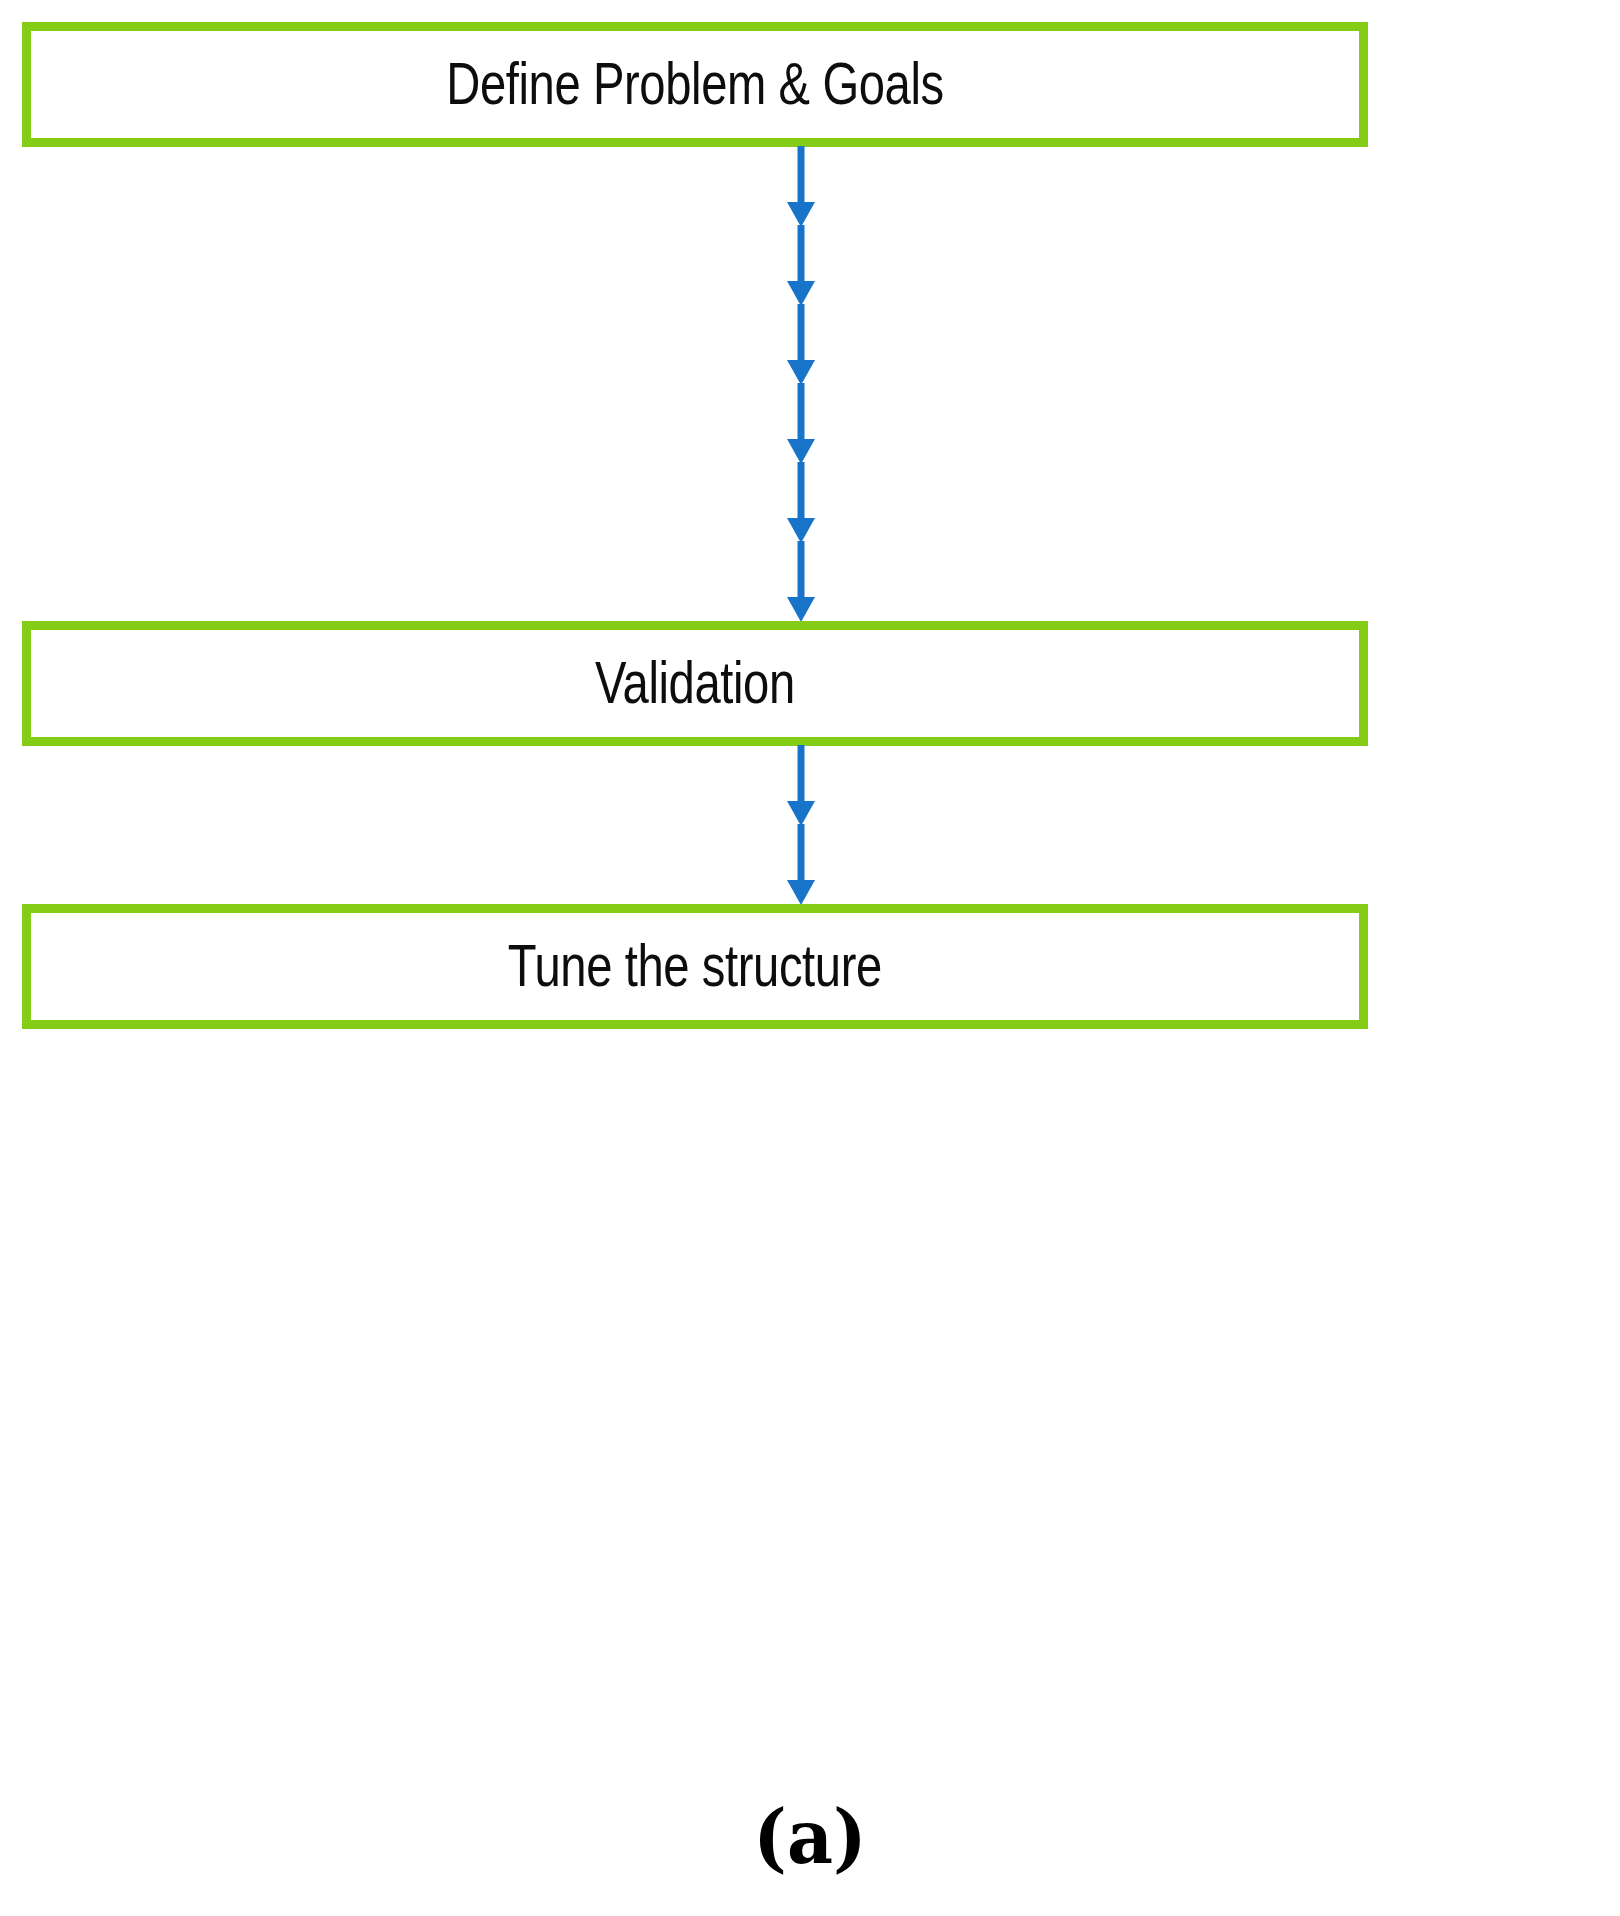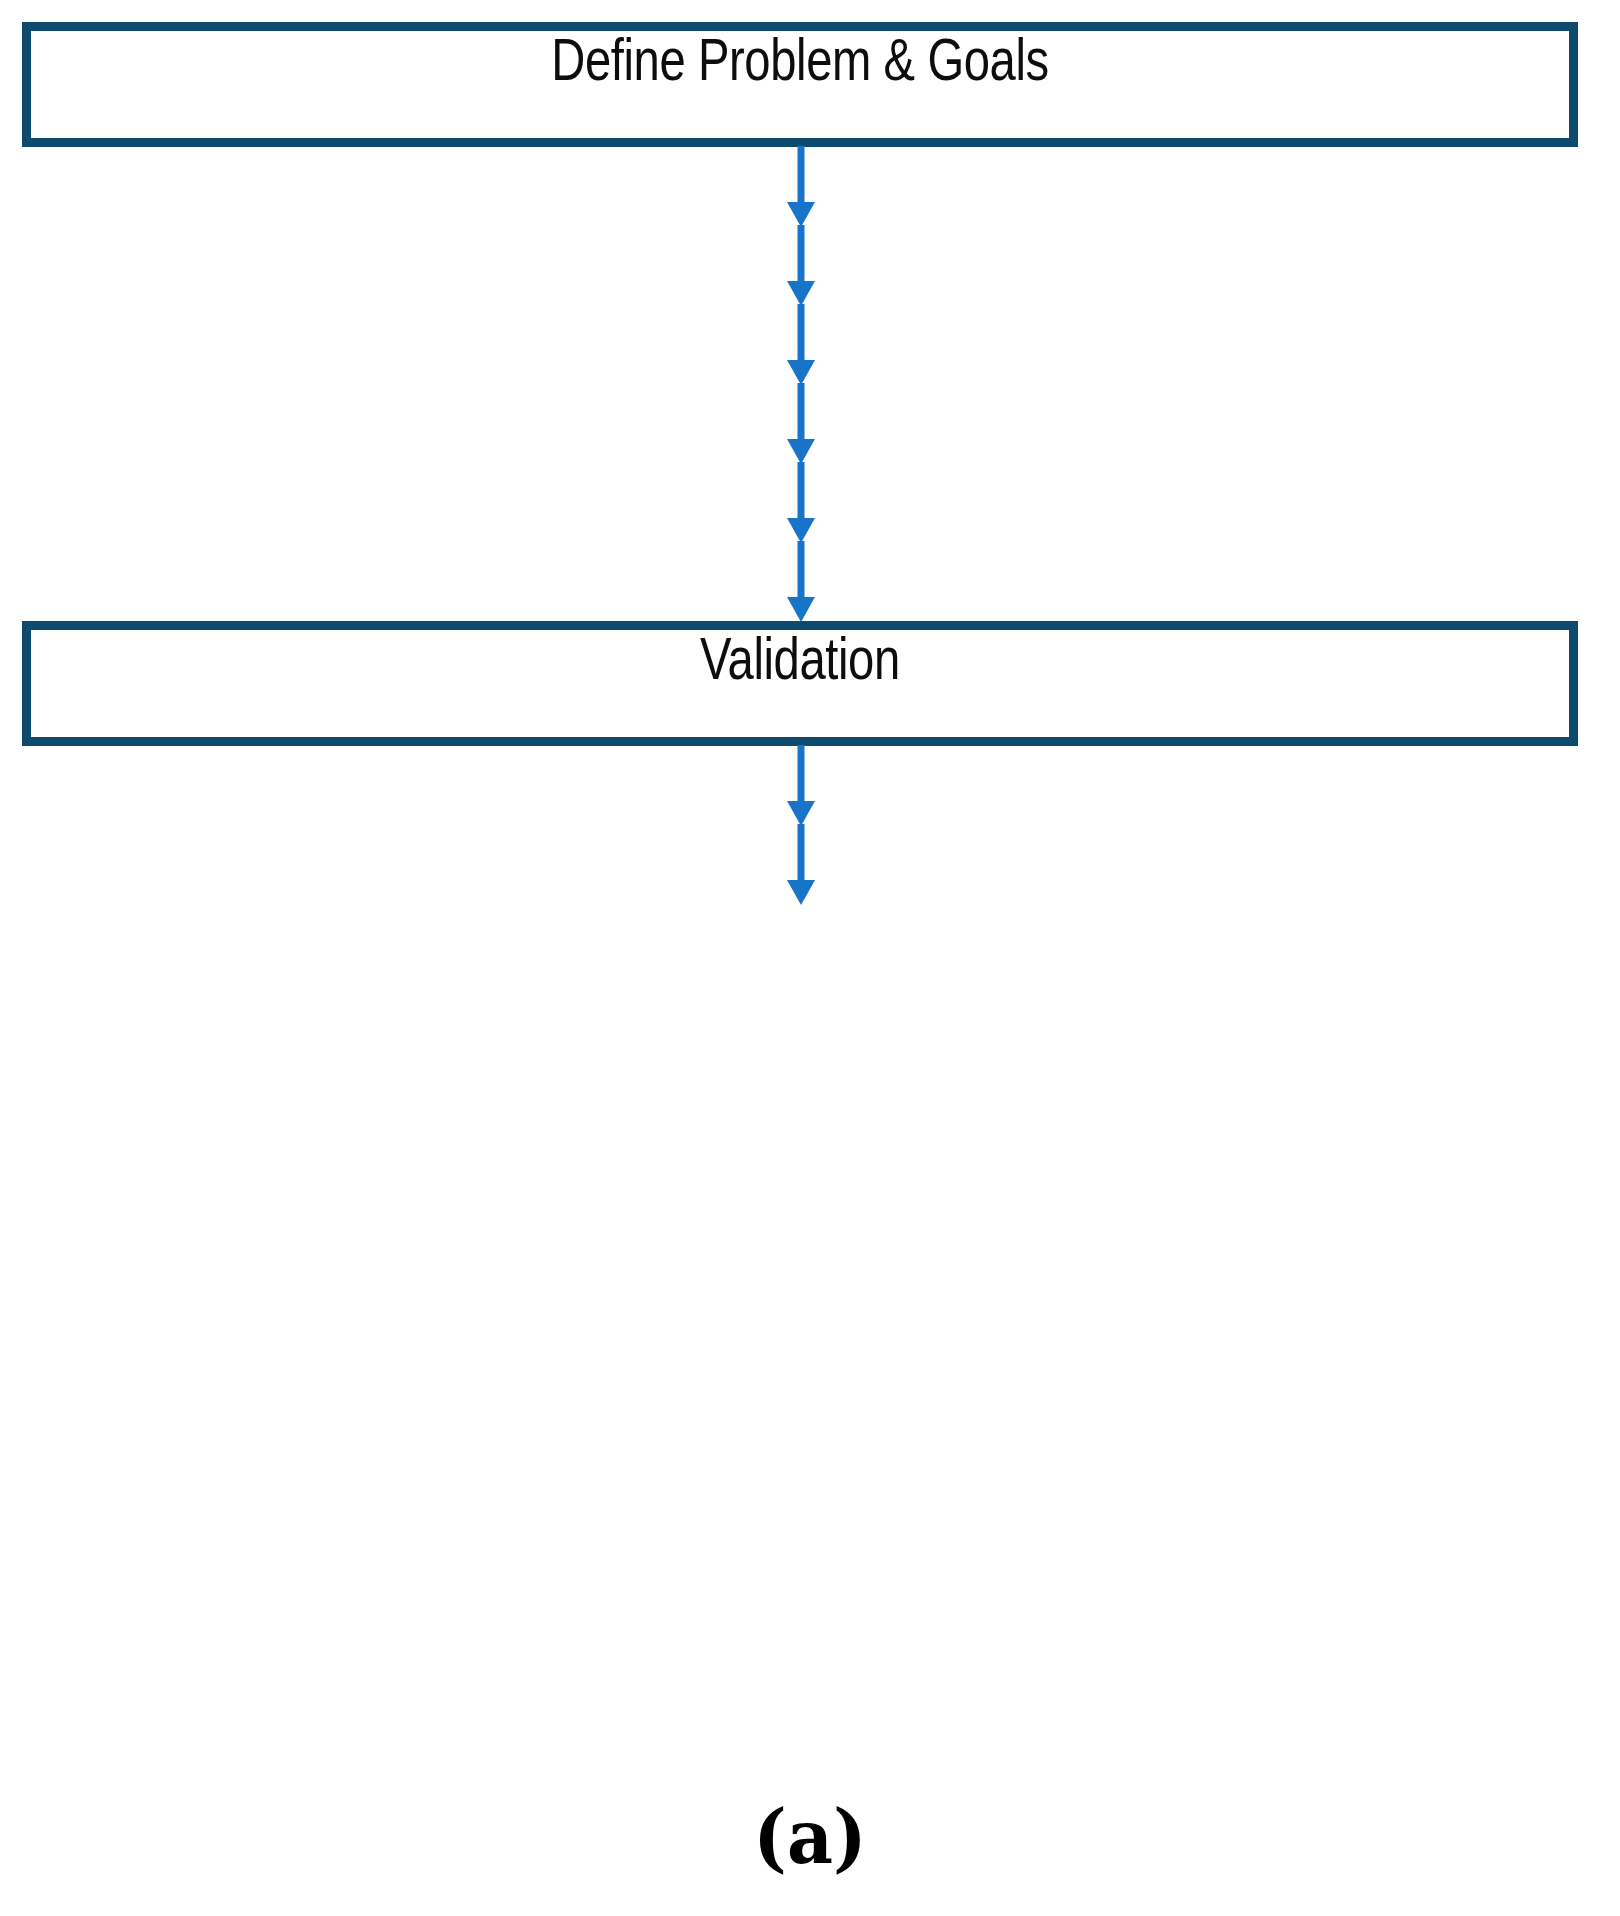--- a/index.html
+++ b/index.html
@@ -19,25 +19,26 @@
   }
   .flow-stack {
     position: absolute;
     left: 22px;
     top: 22px;
     width: 1581px;
   }
   .flow-node {
     position: relative;
     box-sizing: border-box;
-    width: 1556px;
+    width: 1346px;
     height: 125px;
-    border: 9px solid #0c4a6e;
+    border: 9px solid #84cc16;
     background: #ffffff;
     display: flex;
+    align-items: center;
     justify-content: center;
   }
   .flow-node-label {
     font-family: "Liberation Sans Narrow", "Liberation Sans", "DejaVu Sans", sans-serif;
     font-size: 59px;
     font-weight: 400;
     color: #0d0d0d;
     line-height: 1;
     letter-spacing: -0.5px;
     white-space: nowrap;
@@ -135,20 +136,23 @@
       </svg>
     </div>
 
     <div class="flow-connector">
       <svg width="1581" height="81" viewBox="0 0 1581 81" xmlns="http://www.w3.org/2000/svg">
         <line x1="779" y1="0" x2="779" y2="62" stroke="#1874C8" stroke-width="7"></line>
         <polygon points="779,81 765,56 793,56" fill="#1874C8"></polygon>
       </svg>
     </div>
 
+    <div class="flow-node">
+      <span class="flow-node-label">Tune the structure</span>
+    </div>
 
   </div>
 
   <div class="figure-caption">
     <span class="cap-inner">(a)</span>
   </div>
 
 </div>
 
 </body></html>

